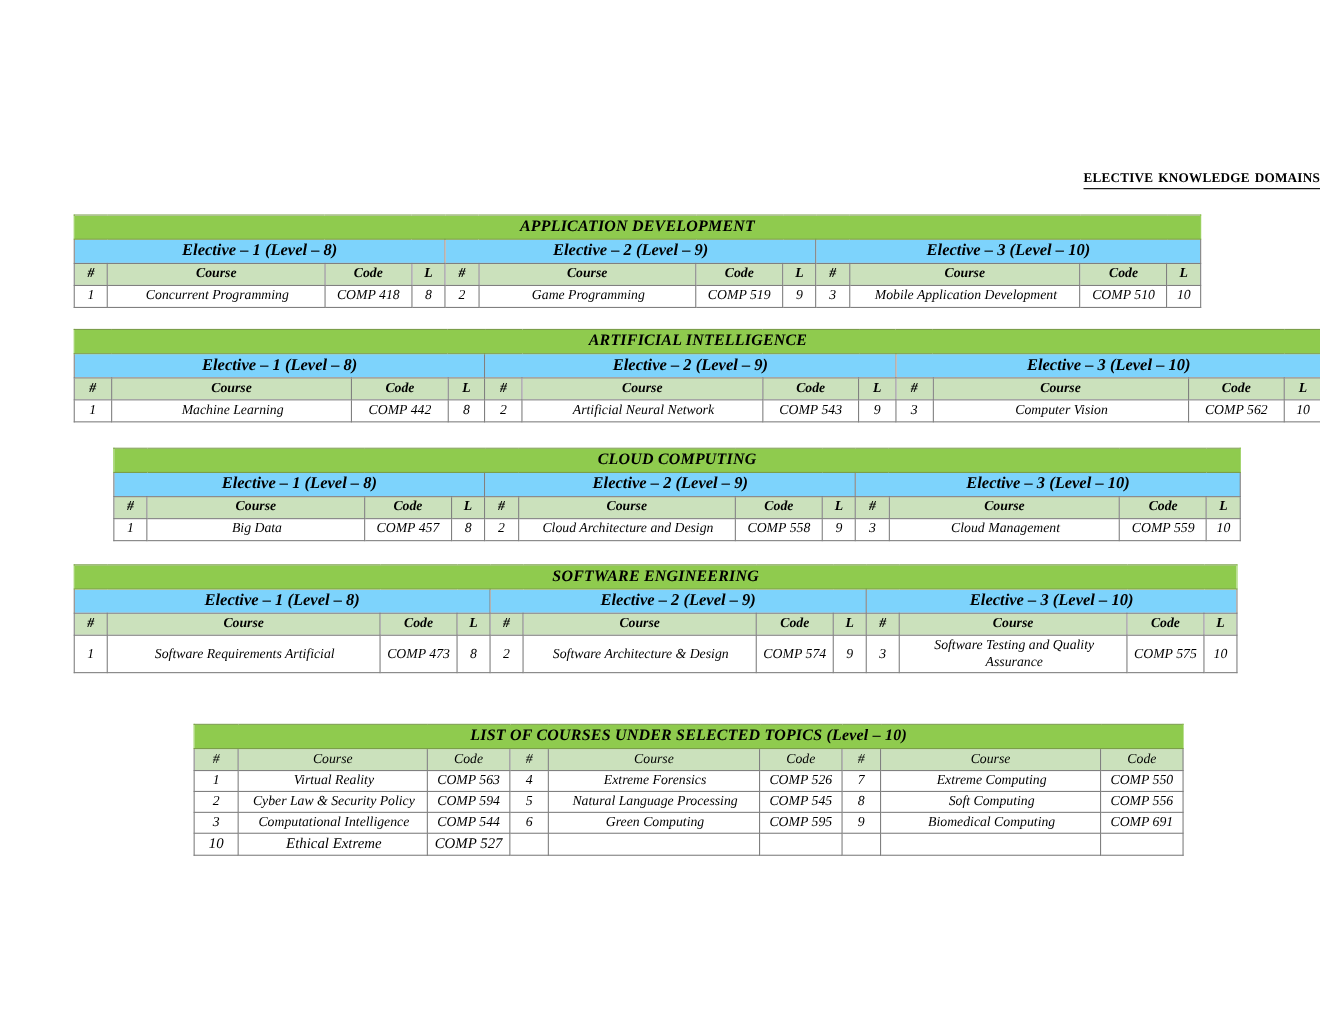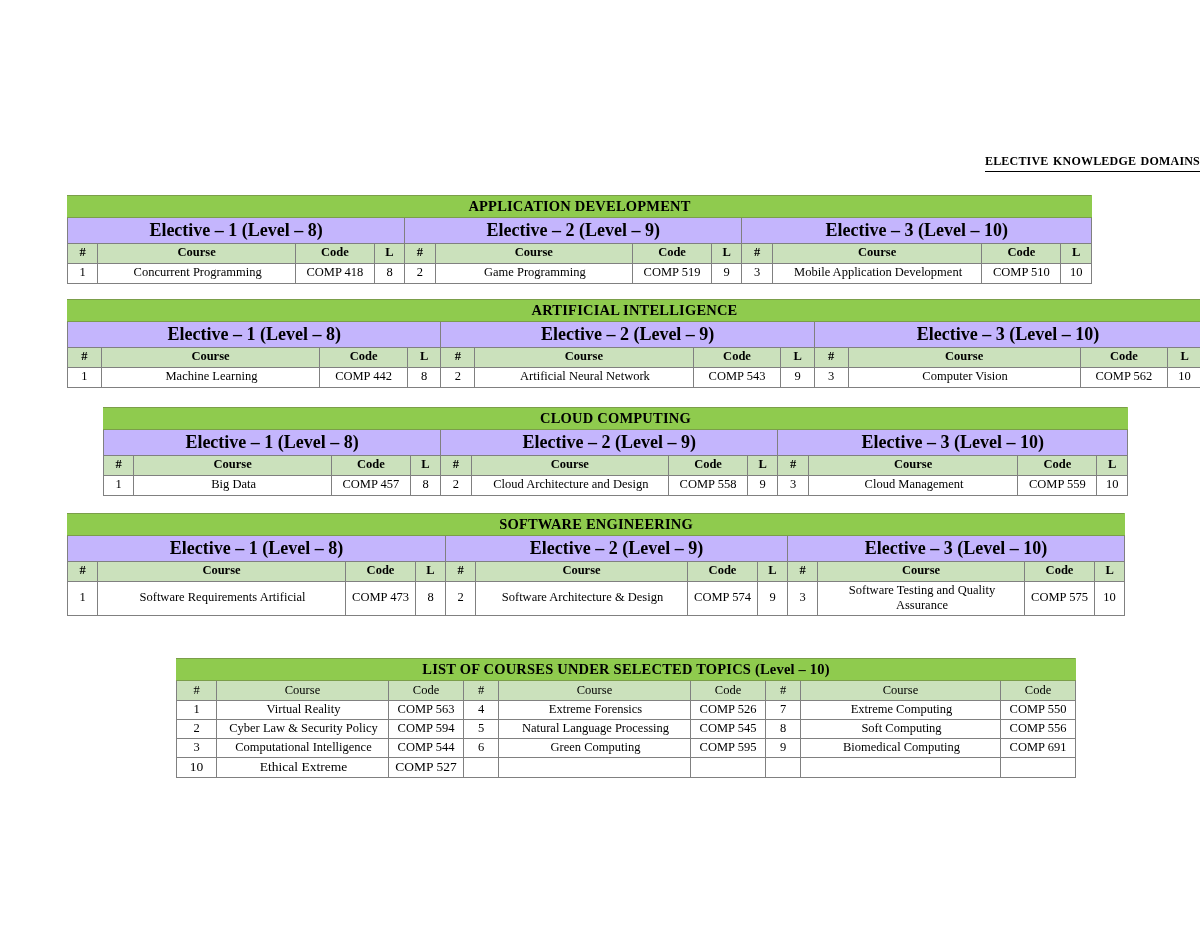--- a/index.html
+++ b/index.html
@@ -44,20 +44,21 @@
   }
 
   
   .domain-table,
   .topics-table {
     position: absolute;
     border-collapse: collapse;
     table-layout: fixed;
     border: 1px solid #7b7b7b;
     background: #ffffff;
+    font-style: italic;
   }
   .domain-table td,
   .topics-table td {
     border: 1px solid #808080;
     padding: 1px 3px;
     font-size: 12.5px;
     line-height: 1.25;
     vertical-align: middle;
     overflow: hidden;
     white-space: normal;
@@ -72,24 +73,24 @@
     height: 19px;
     border-left: 1px solid #8FCB4E;
     border-right: 1px solid #8FCB4E;
     border-top: 1px solid #7b9e4a;
     border-bottom: 1px solid #7b9e4a;
     letter-spacing: 0.2px;
   }
 
   
   .tbl-group td {
-    background: #c4b5fd;
+    background: #7dd3fc;
     text-align: center;
     font-weight: bold;
-    font-size: 18px;
+    font-size: 15px;
     height: 17px;
   }
 
   
   .tbl-head td {
     background: #CBE1BC;
     text-align: center;
     font-weight: bold;
     font-size: 12.5px;
     height: 17px;

